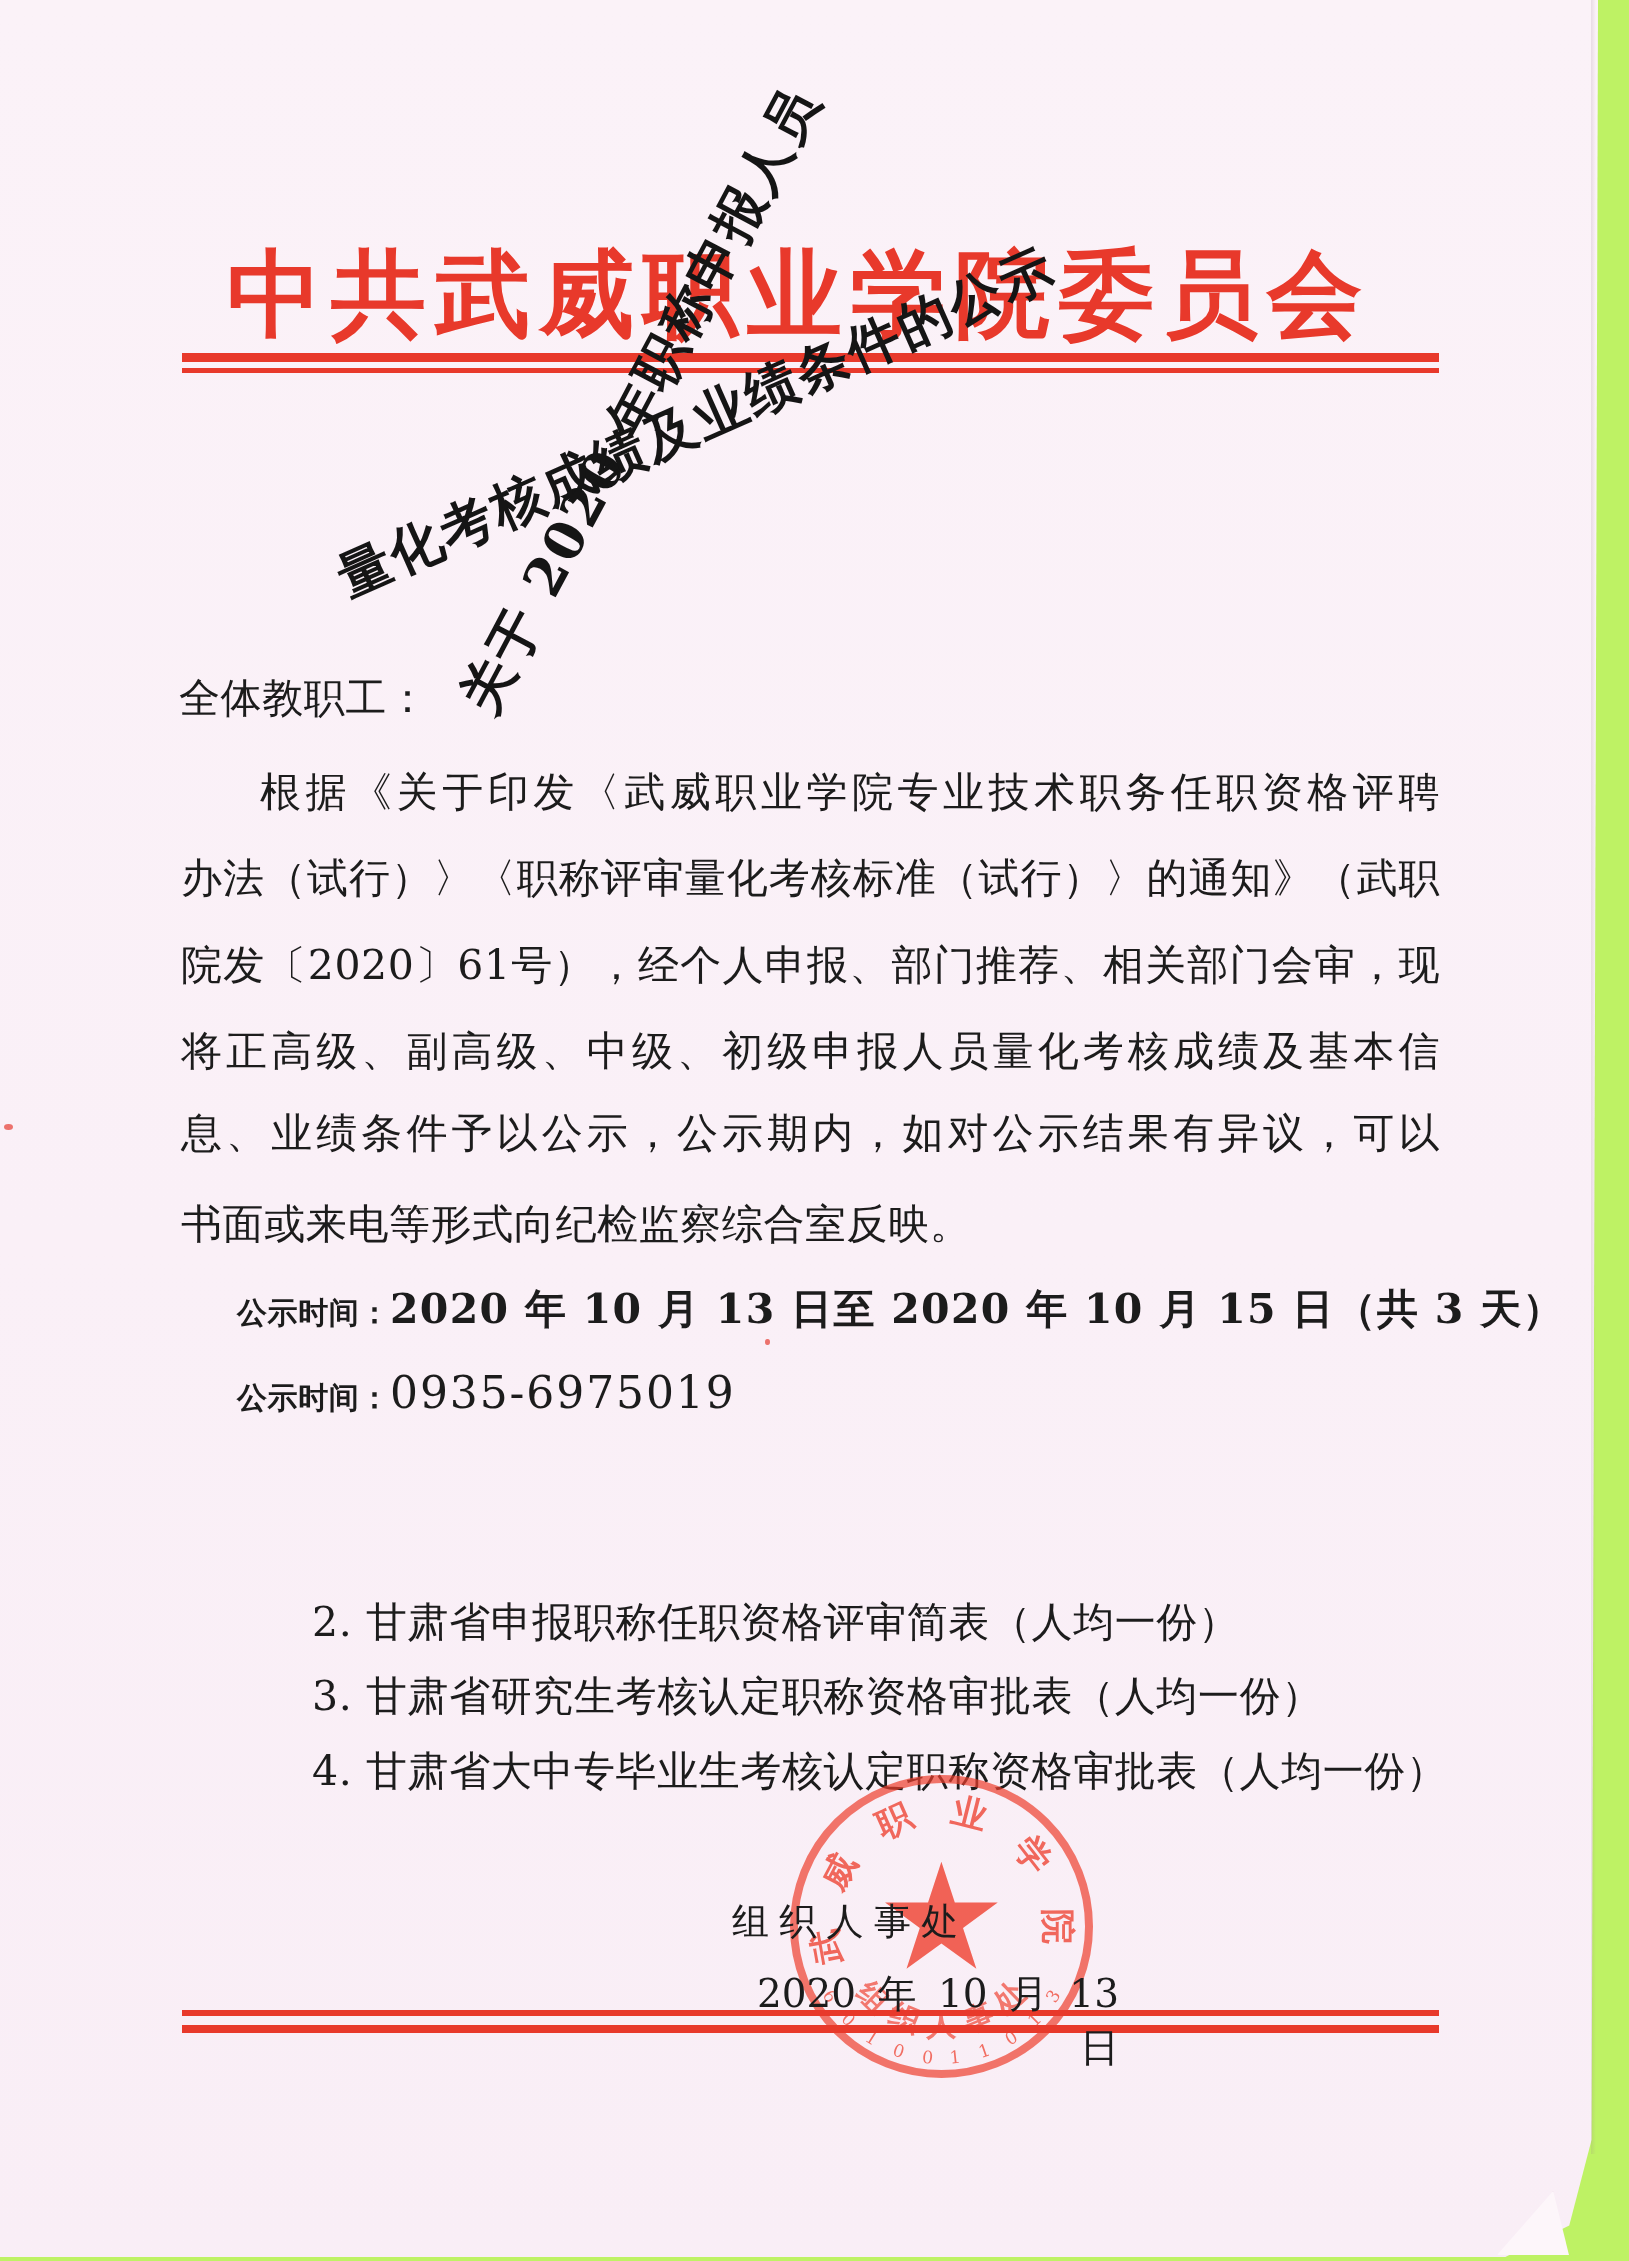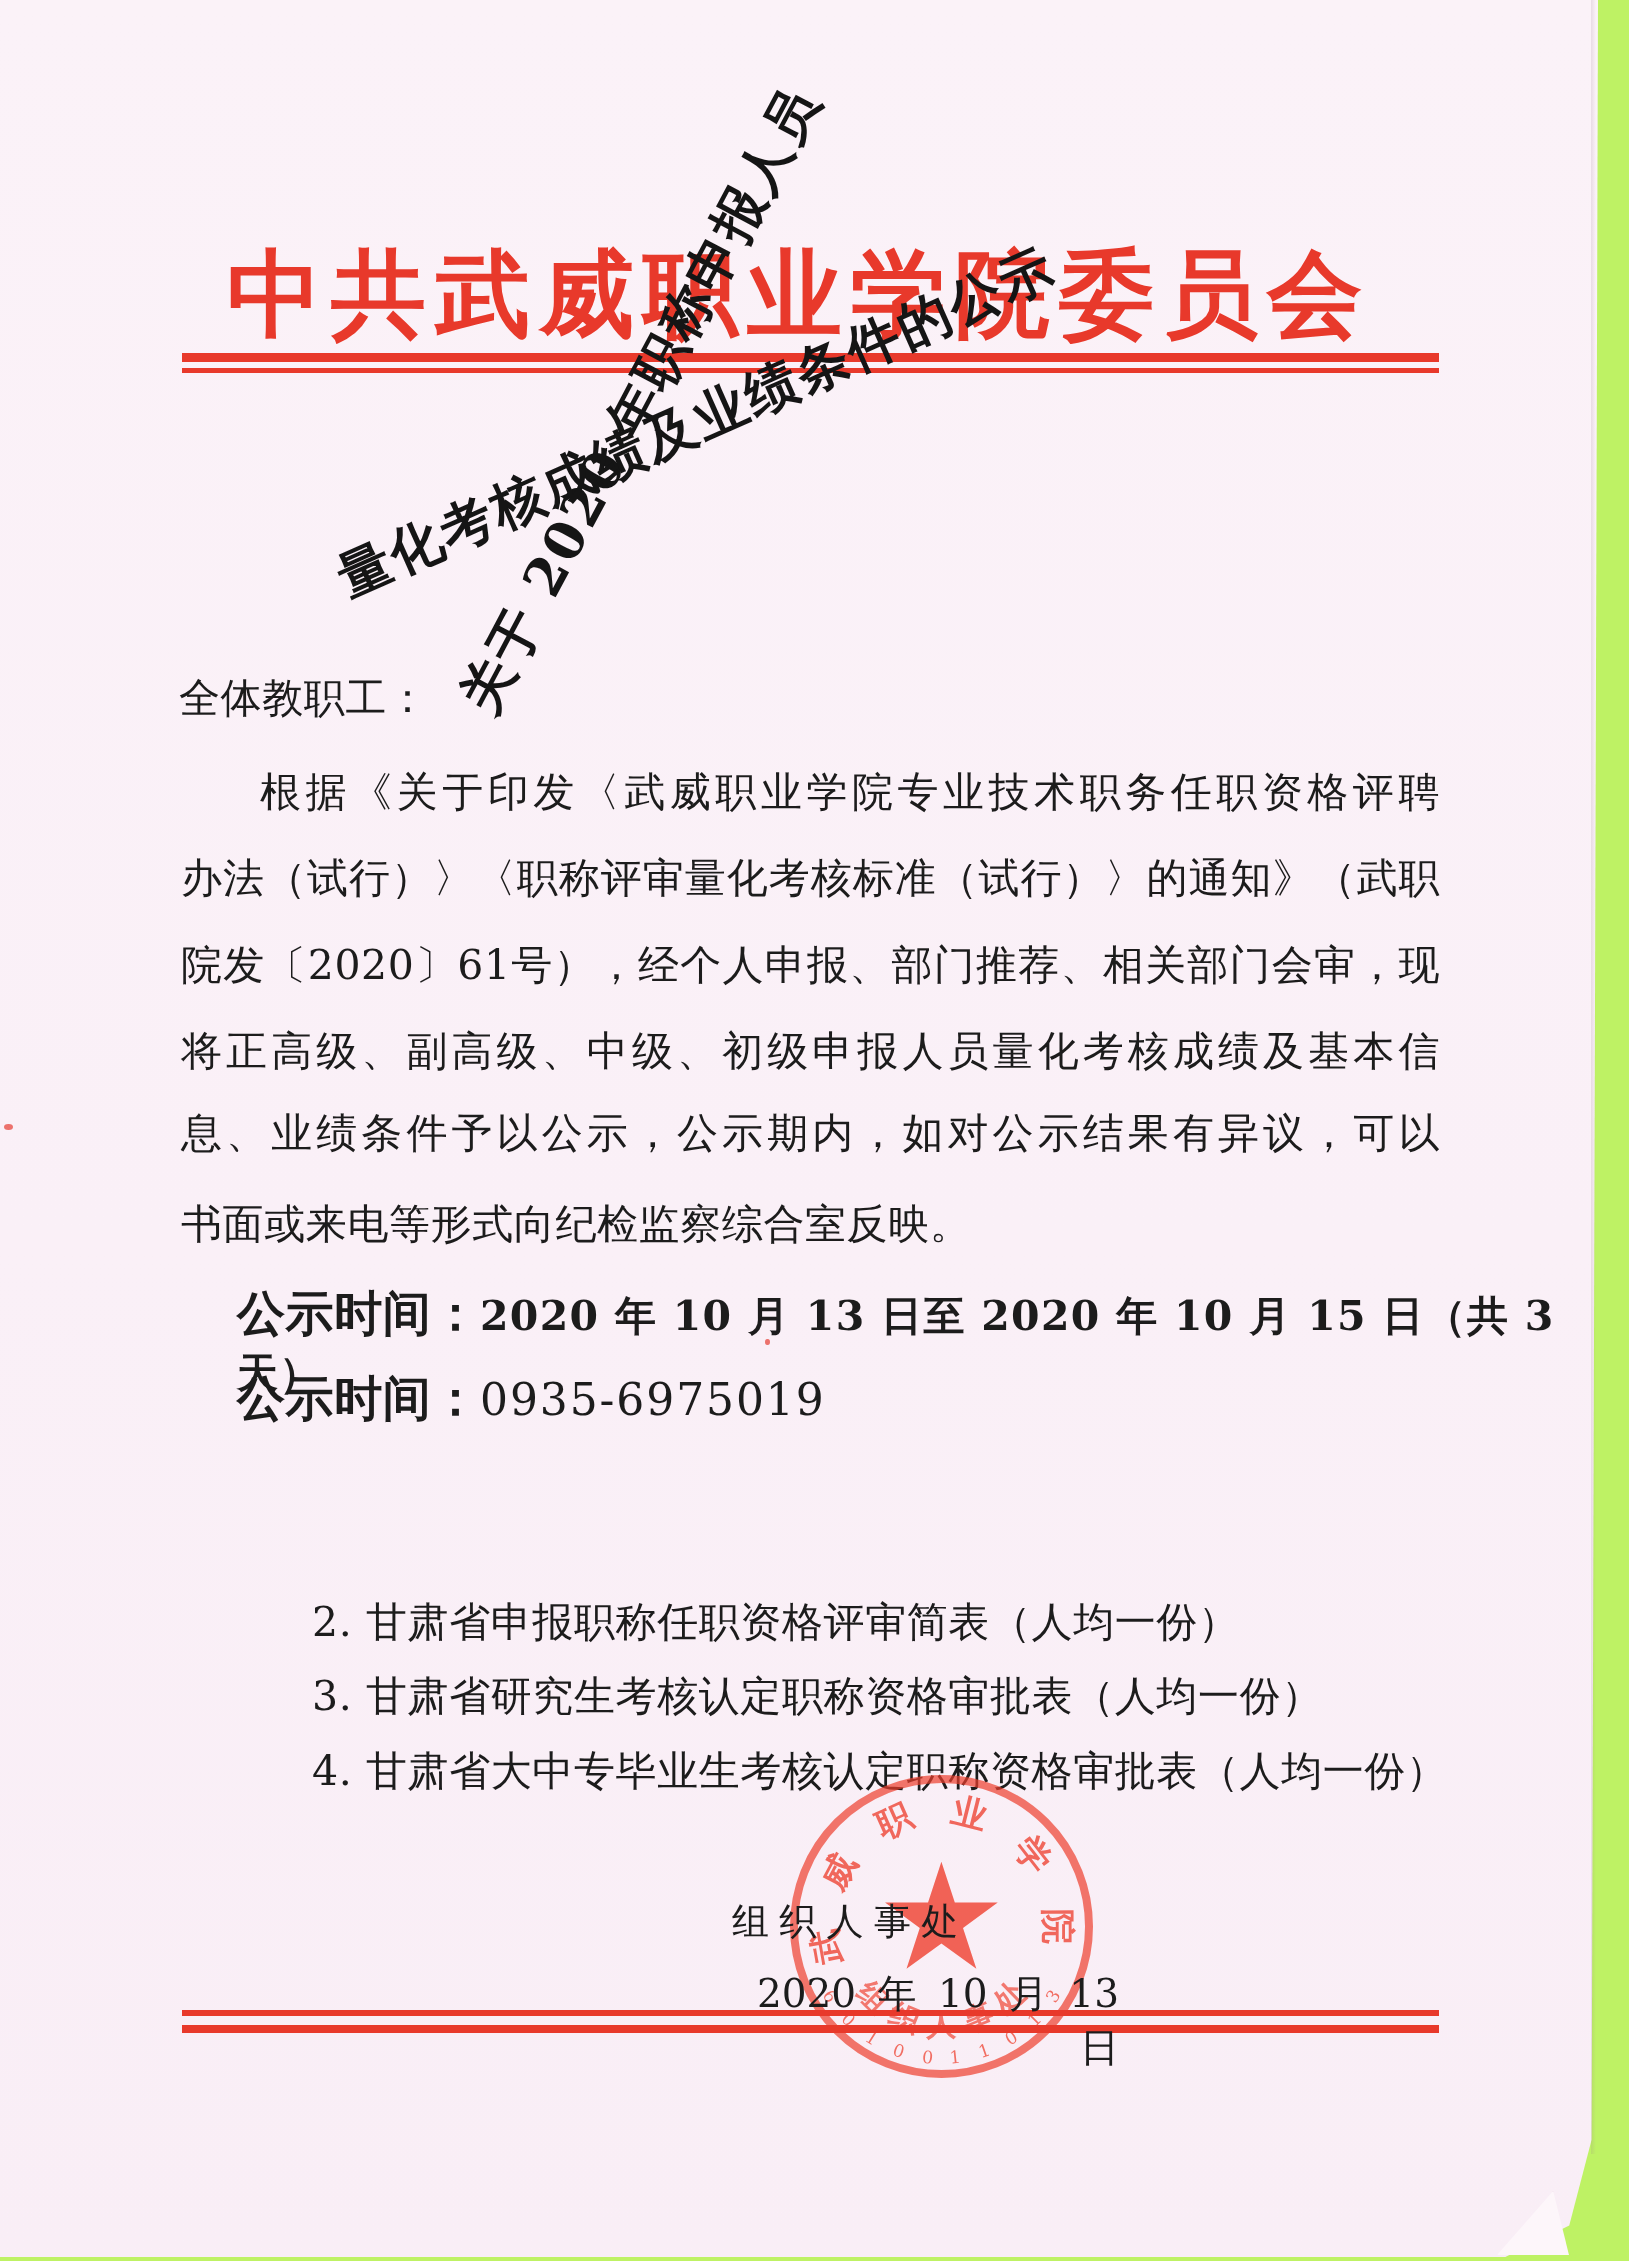--- a/index.html
+++ b/index.html
@@ -31,21 +31,21 @@
   .doc-title.t1{top:419px;}
   .doc-title.t2{top:494px;}
 
   
   .bline{position:absolute;color:var(--ink);font-size:41px;letter-spacing:0.6px;z-index:3;}
   .salutation{left:179px;top:671px;}
   .para{left:181px;width:1259px;text-align:justify;text-align-last:justify;}
   .para.last{text-align-last:left;}
   .indent{padding-left:79px;width:1180px;}
   .kvline{left:237px;top:1282px;}
-  .kvline .lab{font-family:Liberation Mono, monospace;font-weight:700;font-size:48px;}
+  .kvline .lab{font-family:Liberation Mono, monospace;font-weight:700;font-size:30px;}
   .kvline .val{font-weight:700;letter-spacing:1.3px;}
   .kvline2{left:237px;top:1367px;}
   .kvline2 .val{font-weight:400;font-size:44px;letter-spacing:1.9px;margin-top:24px;}
   .att0{left:237px;top:1519px;}
   .att{left:312px;}
   .att.a2{top:1595px;}
   .att.a3{top:1669px;}
   .att.a4{top:1744px;}
 
   

